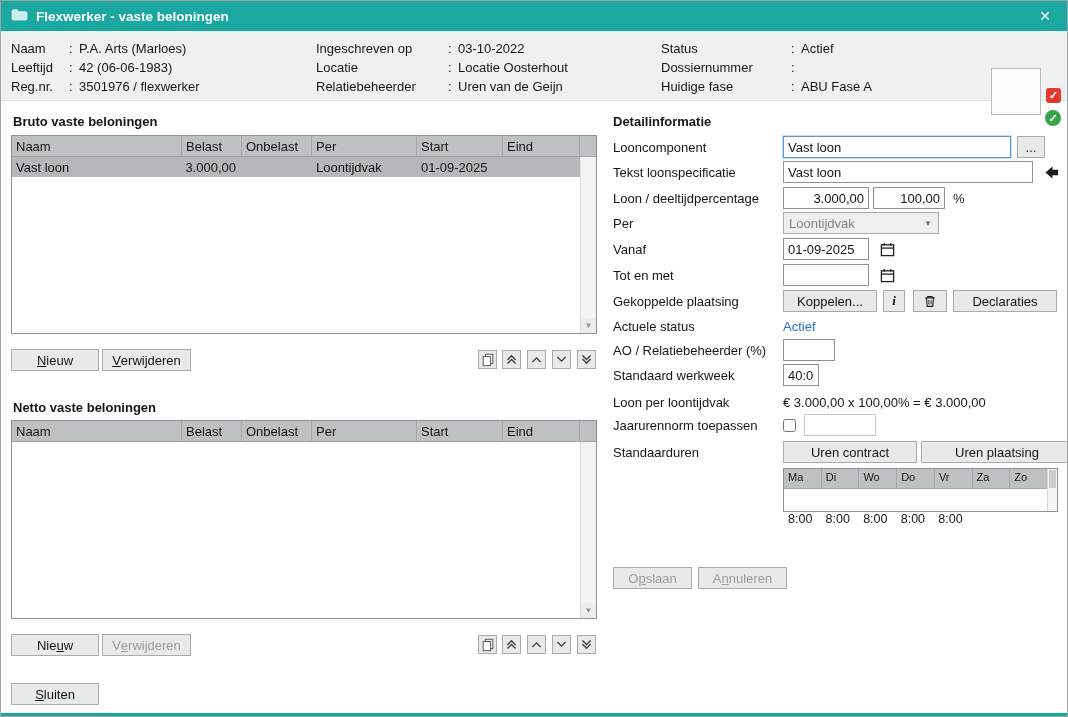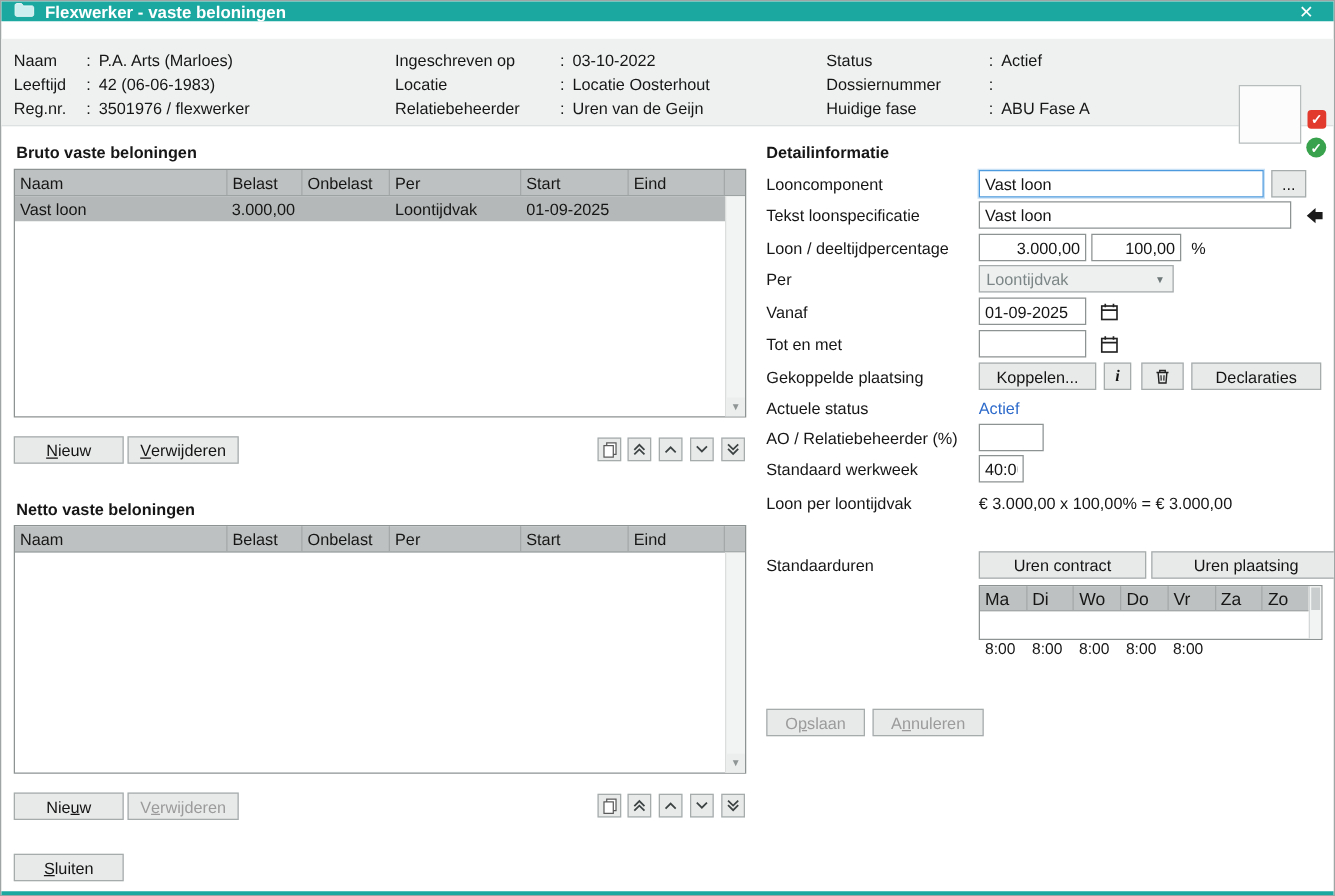--- a/index.html
+++ b/index.html
@@ -3,21 +3,21 @@
 <meta charset="utf-8">
 <style>
   * { margin:0; padding:0; box-sizing:border-box; }
   html,body { background:#fff; }
   .window {
     position:relative; width:1068px; height:717px; overflow:hidden;
     font-family:"Liberation Sans", sans-serif; font-size:13px; color:#161616;
     background:#fff; border:1px solid #9fa5a5;
   }
   
-  .titlebar { position:absolute; top:0; left:0; right:0; height:16px; background:#1ba8a1;
+  .titlebar { position:absolute; top:0; left:0; right:0; height:30px; background:#1ba8a1;
     display:flex; align-items:center; gap:8px; padding:0 12px 0 10px; }
   .titlebar .title { color:#fff; font-weight:bold; font-size:13.5px; }
   .closebtn { margin-left:auto; color:#fff; font-size:14px; width:20px; height:20px;
     display:flex; align-items:center; justify-content:center; cursor:default; }
   
   .hdr { position:absolute; top:30px; left:0; right:0; height:70px; background:#eff1f1;
     border-bottom:1px solid #dde1e1; }
   .hcol { position:absolute; top:8px; }
   .hrow { display:flex; height:19px; align-items:center; }
   .hl1 { width:58px; } .hl2 { width:132px; } .hl3 { width:130px; }
@@ -67,21 +67,21 @@
     color:#7d8686; display:flex; align-items:center; padding:0 2px 0 5px; }
   .selectbox .arrow { margin-left:auto; font-size:8px; color:#6f7878; padding:0 4px; }
   .flatbtn { width:20px; height:20px; background:transparent; border:none; padding:0;
     display:flex; align-items:center; justify-content:center; }
   .link { color:#2e6bcb; }
   .infobtn { font-family:"Liberation Serif", serif; font-style:italic; font-weight:bold; }
   
   .daysgrid { position:absolute; left:782px; top:467px; width:275px; height:44px;
     border:1px solid #8d9292; background:#fff; }
   .dg-head { display:flex; height:20px; background:#bec1c1; border-bottom:1px solid #a4a8a8; margin-right:10px; }
-  .dgh { flex:1; border-right:1px solid #a4a8a8; padding:2px 0 0 4px; font-size:14px; overflow:hidden; }
+  .dgh { flex:1; border-right:1px solid #a4a8a8; padding:2px 0 0 4px; font-size:11px; overflow:hidden; }
   .dg-row { display:flex; height:21px; margin-right:10px;margin-top:20px; }
   .dgc { flex:1; padding:3px 0 0 4px; font-size:12.5px; }
   .mscroll { position:absolute; top:0; right:0; bottom:0; width:10px; background:#f2f3f3; border-left:1px solid #d5d8d8; }
   .mthumb { position:absolute; top:1px; left:1px; right:1px; height:18px; background:#c9cdcd; }
   .bottombar { position:absolute; left:0; right:0; bottom:0; height:3px; background:#1ba8a1; }
   .gap4{width:4px}.gap6{width:6px}.gap8{width:8px}
   input[type=checkbox]{ width:13px; height:13px; }
 </style>
 </head>
 <body>
@@ -382,20 +382,26 @@
   <div class="drow" style="top:363px;">
     <span class="dlabel">Standaard werkweek</span>
     <input class="inp right" style="width: 36px;" value="40:00">
   </div>
 
   <div class="drow" style="top:390px;">
     <span class="dlabel">Loon per loontijdvak</span>
     <span>€ 3.000,00 x 100,00% = € 3.000,00</span>
   </div>
 
+  <div class="drow" style="top:413px;">
+    <span class="dlabel">Jaarurennorm toepassen</span>
+    <input type="checkbox" style="">
+    <span class="gap8"></span>
+    <input class="inp disabled" style="width: 72px;" value="">
+  </div>
 
   <div class="drow" style="top:440px;">
     <span class="dlabel">Standaarduren</span>
     <button class="btn inline" style="width:134px;">Uren contract</button>
     <span class="gap4"></span>
     <button class="btn inline" style="width:152px;">Uren plaatsing</button>
   </div>
 
   <div class="daysgrid">
     <div class="dg-head">

